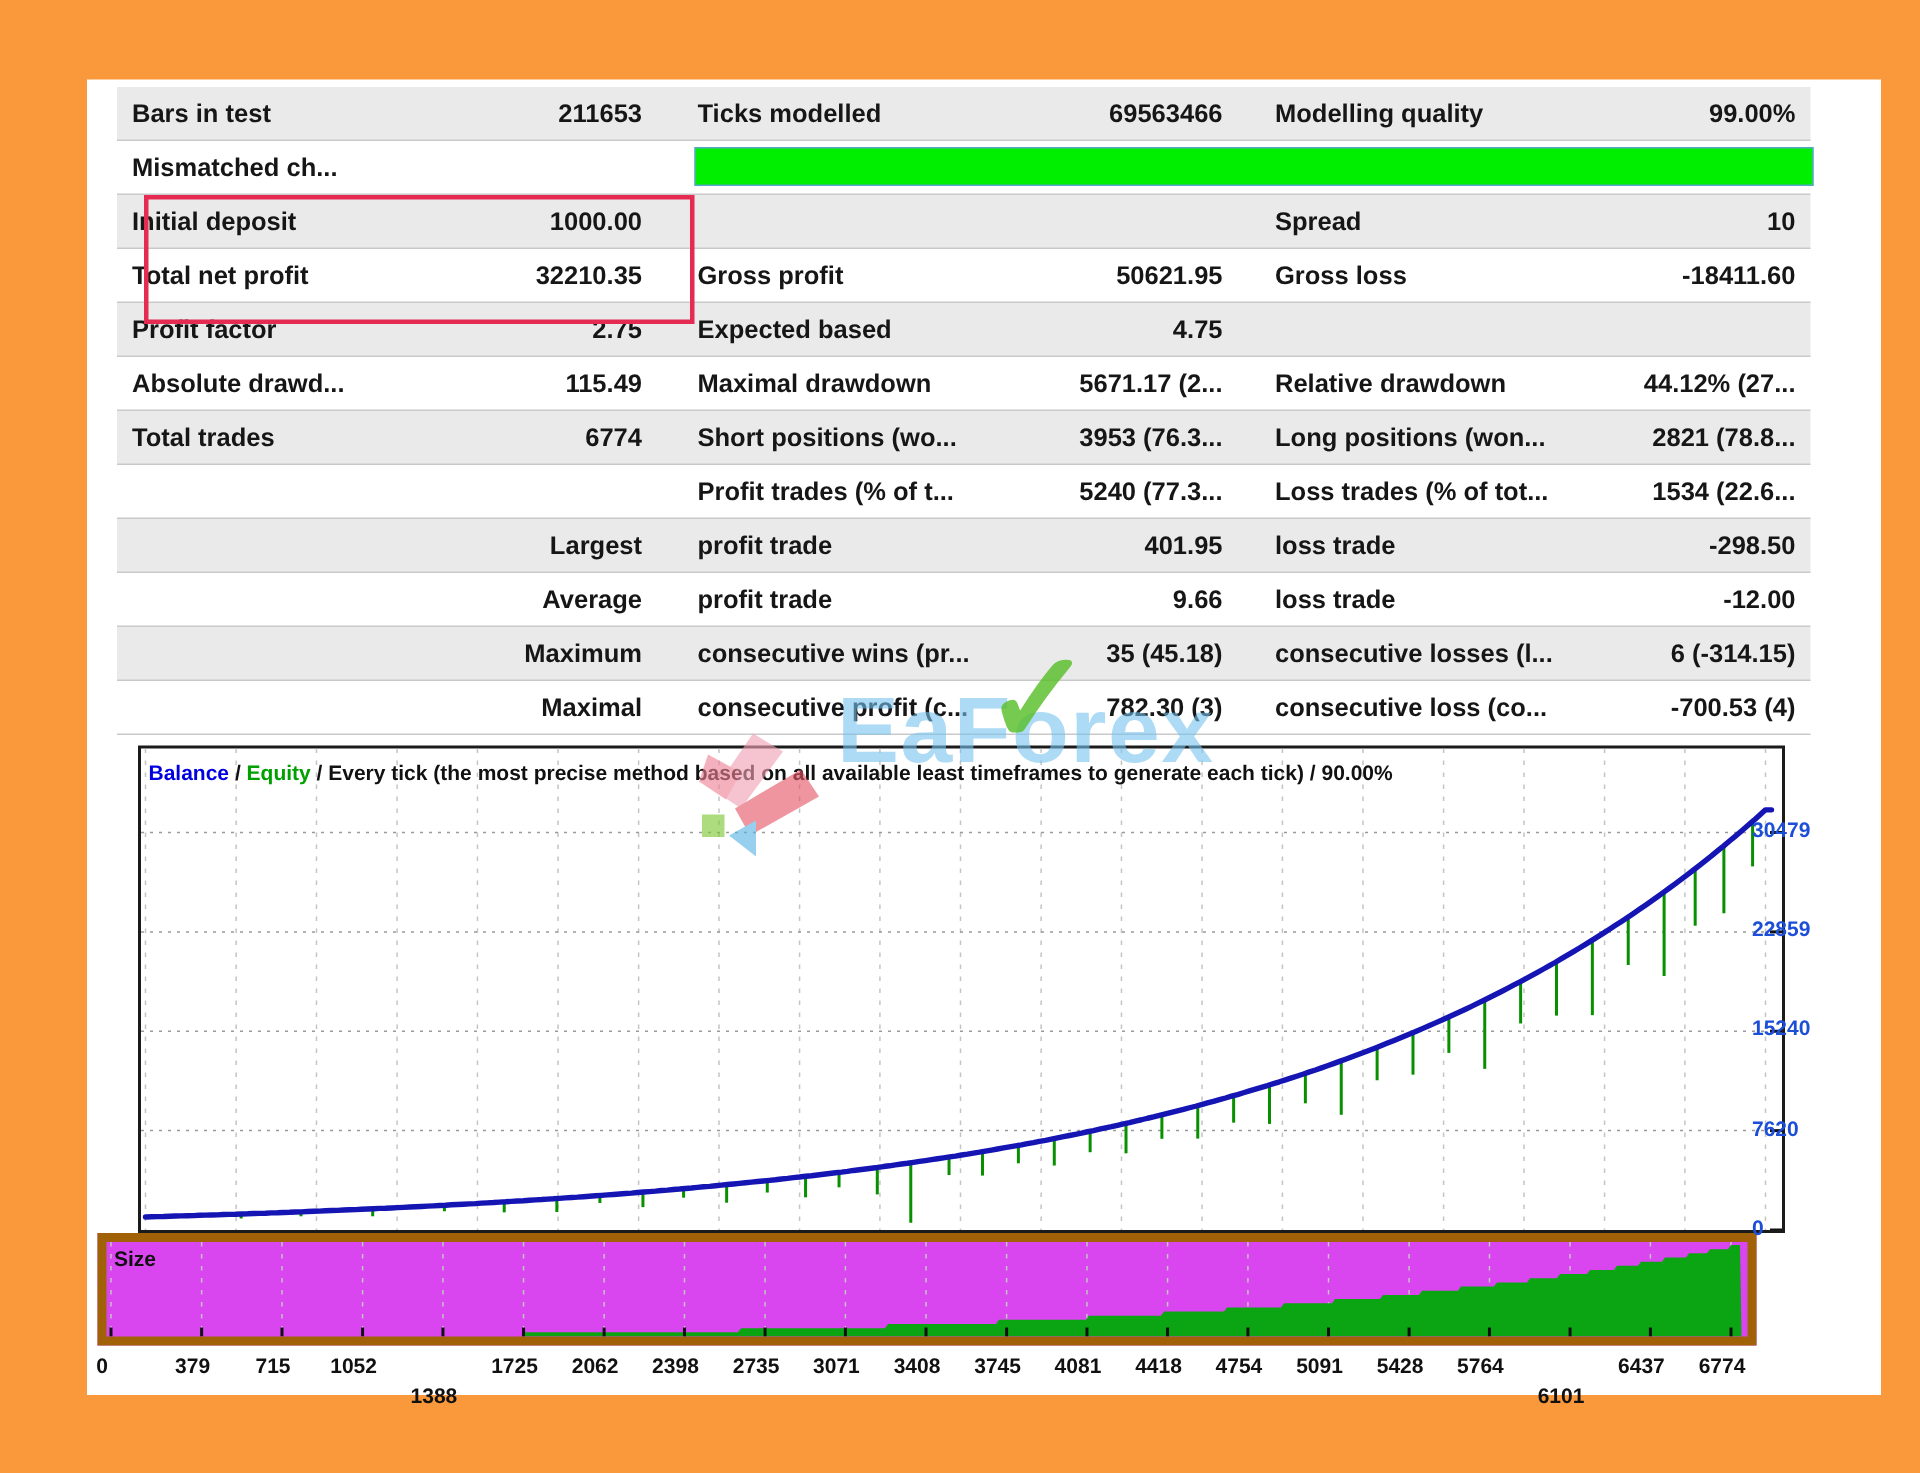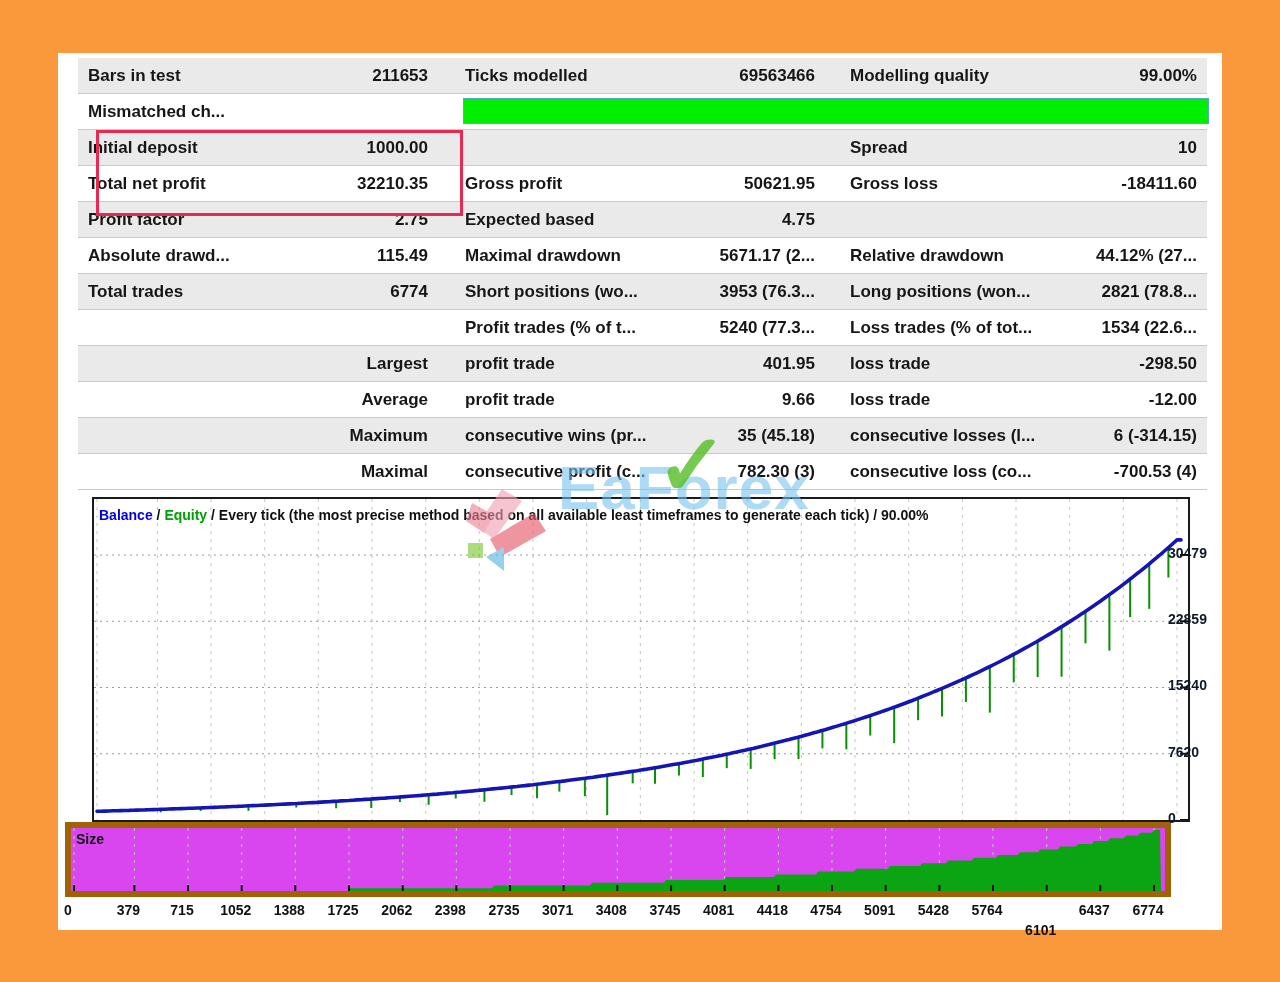--- a/index.html
+++ b/index.html
@@ -2,21 +2,21 @@
 <html><head>
 <meta charset="utf-8">
 <style>
   html,body{margin:0;padding:0;}
   body{
     width:1280px;height:982px;position:relative;overflow:hidden;
     background:#F9993B;
     font-family:"Liberation Sans", sans-serif;
     -webkit-font-smoothing:antialiased;
   }
-  .content{position:absolute;left:58px;top:53px;width:1164px;height:877px;background:#ffffff;}
+  .content{position:absolute;left:58px;top:53px;width:1164px;height:877px;background:#ffffff;padding-left:32px;}
 
   
   .stats{position:absolute;left:20px;top:5px;width:1129px;}
   .row{position:relative;height:35px;border-bottom:1px solid #c9c9c9;background:#ffffff;}
   .row.shaded{background:#EAEAEA;}
   .cell{
     position:absolute;top:0;height:35px;line-height:35px;
     font-size:17px;font-weight:600;color:#161616;white-space:nowrap;overflow:hidden;
   }
   .c-l1{left:10px;width:215px;}
@@ -28,21 +28,21 @@
   .progress{position:absolute;left:385px;top:4px;width:744px;height:24px;background:#00EE00;border:1px solid #55A8C8;}
   .red-box{position:absolute;left:18px;top:72px;width:361px;height:80px;border:3px solid #E62B52;z-index:6;pointer-events:none;}
 
   
   .chart-main{position:absolute;left:7px;top:444px;width:1094px;height:321px;border:2px solid #1b1b1b;background:#fff;margin-left:27px;}
   .chart-size{position:absolute;left:7px;top:769px;width:1094px;height:63px;border:6px solid #a16207;background:#d946ef;}
   .chart-header{position:absolute;left:5px;top:8px;font-size:14px;font-weight:600;color:#111;white-space:nowrap;z-index:3;}
   .chart-header .blue{color:#0000E0;}
   .chart-header .green{color:#00A000;}
   .size-label{position:absolute;left:5px;top:3px;font-size:14px;font-weight:600;color:#111;z-index:3;}
-  .ylab{position:absolute;left:1110px;width:60px;font-size:14px;font-weight:600;color:#0f172a;}
+  .ylab{position:absolute;left:1110px;width:60px;font-size:14px;font-weight:600;color:#1d4ed8;}
   .xlab{position:absolute;top:849px;font-size:14px;font-weight:600;color:#111;transform:translateX(-50%);white-space:nowrap;}
 
   
   .watermark{position:absolute;left:400px;top:382px;width:440px;height:150px;z-index:9;pointer-events:none;}
   .wm-text{
     position:absolute;left:100px;top:17px;
     font-size:62px;font-weight:700;letter-spacing:1px;
     color:rgba(118,194,236,0.60);
   }
   .wm-check{
@@ -272,21 +272,21 @@
       <div class="ylab" style="top: 690.748px;">7620</div>
       <div class="ylab" style="top: 624.496px;">15240</div>
       <div class="ylab" style="top: 558.252px;">22859</div>
       <div class="ylab" style="top: 492px;">30479</div>
     </div>
   <div id="xlabels">
       <div class="xlab" style="left: 10px;">0</div>
       <div class="xlab" style="left: 70.4252px;">379</div>
       <div class="xlab" style="left: 123.995px;">715</div>
       <div class="xlab" style="left: 177.724px;">1052</div>
-      <div class="xlab" style="left: 231.293px;">1388</div>
+      <div class="xlab" style="left: 231.293px; margin-top: 20px;">1388</div>
       <div class="xlab" style="left: 285.022px;">1725</div>
       <div class="xlab" style="left: 338.751px;">2062</div>
       <div class="xlab" style="left: 392.321px;">2398</div>
       <div class="xlab" style="left: 446.05px;">2735</div>
       <div class="xlab" style="left: 499.619px;">3071</div>
       <div class="xlab" style="left: 553.348px;">3408</div>
       <div class="xlab" style="left: 607.077px;">3745</div>
       <div class="xlab" style="left: 660.647px;">4081</div>
       <div class="xlab" style="left: 714.376px;">4418</div>
       <div class="xlab" style="left: 767.945px;">4754</div>

